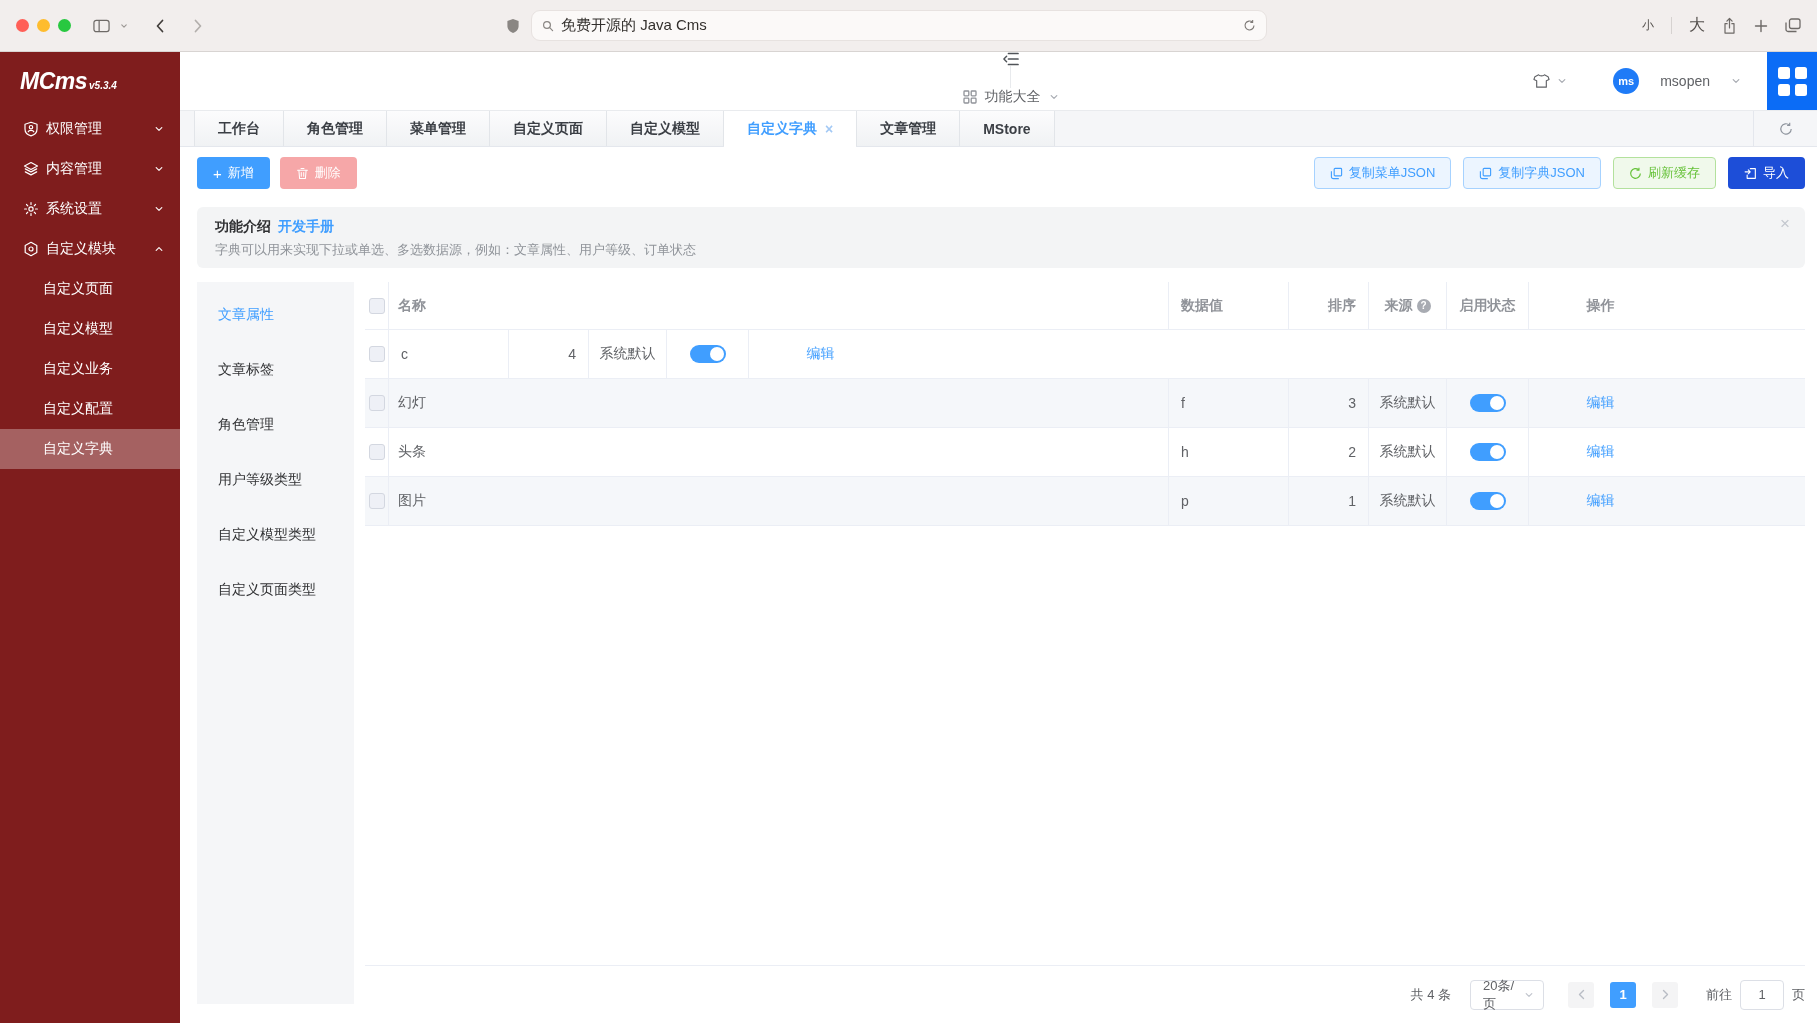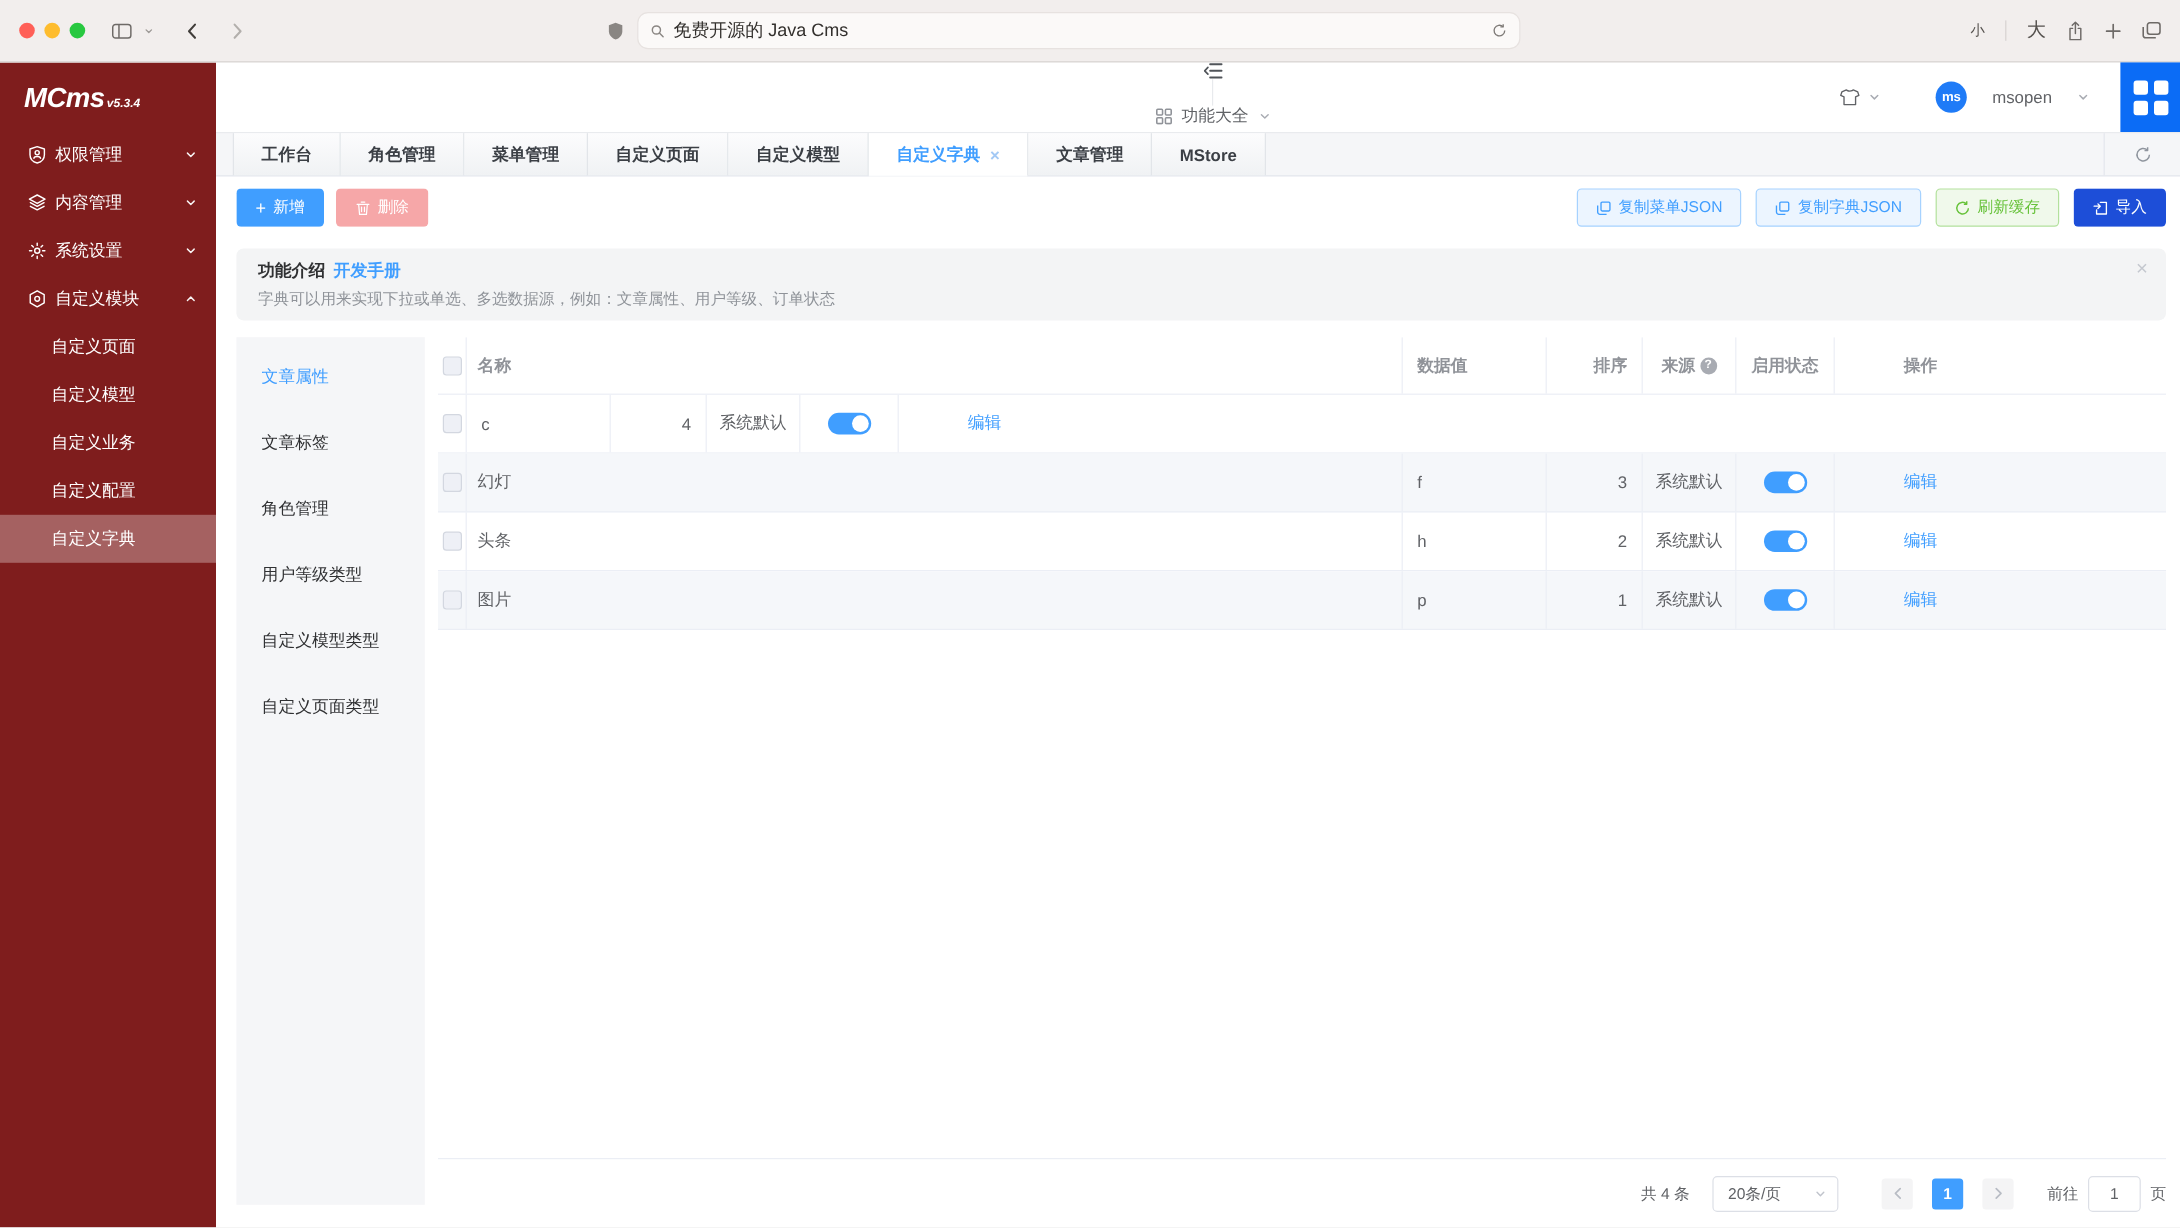--- a/index.html
+++ b/index.html
@@ -108,22 +108,22 @@
   .qmark{width:14px;height:14px;border-radius:50%;background:#a8abb2;color:#fff;font-size:10px;font-weight:700;
          display:flex;align-items:center;justify-content:center;cursor:pointer;}
   .toggle{width:36px;height:18px;border-radius:10px;background:#c0c4cc;position:relative;cursor:pointer;}
   .toggle.on{background:#409eff;}
   .toggle::after{content:"";position:absolute;left:2px;top:2px;width:14px;height:14px;border-radius:50%;background:#fff;}
   .toggle.on::after{left:auto;right:2px;}
   .edit-link{color:#409eff;cursor:pointer;}
 
   .tfoot{height:57px;display:flex;align-items:center;justify-content:flex-end;font-size:13px;color:#606266;flex-shrink:0;}
   .total{margin-right:19px;}
-  .psize{width:105px;height:30px;border:1px solid #dcdfe6;border-radius:4px;background:#fff;display:flex;align-items:center;
-         justify-content:space-between;padding:0 9px 0 12px;box-sizing:border-box;margin-right:36px;cursor:pointer;color:#606266;}
+  .psize{width:74px;height:30px;border:1px solid #dcdfe6;border-radius:4px;background:#fff;display:flex;align-items:center;
+         justify-content:space-between;padding:0 9px 0 12px;box-sizing:border-box;margin-right:24px;cursor:pointer;color:#606266;}
   .psize .chev{color:#c0c4cc;}
   .pager{display:flex;align-items:center;gap:16px;margin-right:28px;}
   .pbtn{width:26px;height:26px;border-radius:3px;background:#f4f4f5;display:flex;align-items:center;justify-content:center;
         color:#b8bcc4;cursor:pointer;}
   .pcur{width:26px;height:26px;border-radius:3px;background:#409eff;color:#fff;display:flex;align-items:center;
         justify-content:center;font-weight:700;font-size:13px;cursor:pointer;}
   .goto{display:flex;align-items:center;gap:8px;}
   .goto-input{width:44px;height:30px;border:1px solid #dcdfe6;border-radius:4px;text-align:center;font-size:13px;color:#606266;
               box-sizing:border-box;font-family:inherit;outline:none;background:#fff;}
 </style>

